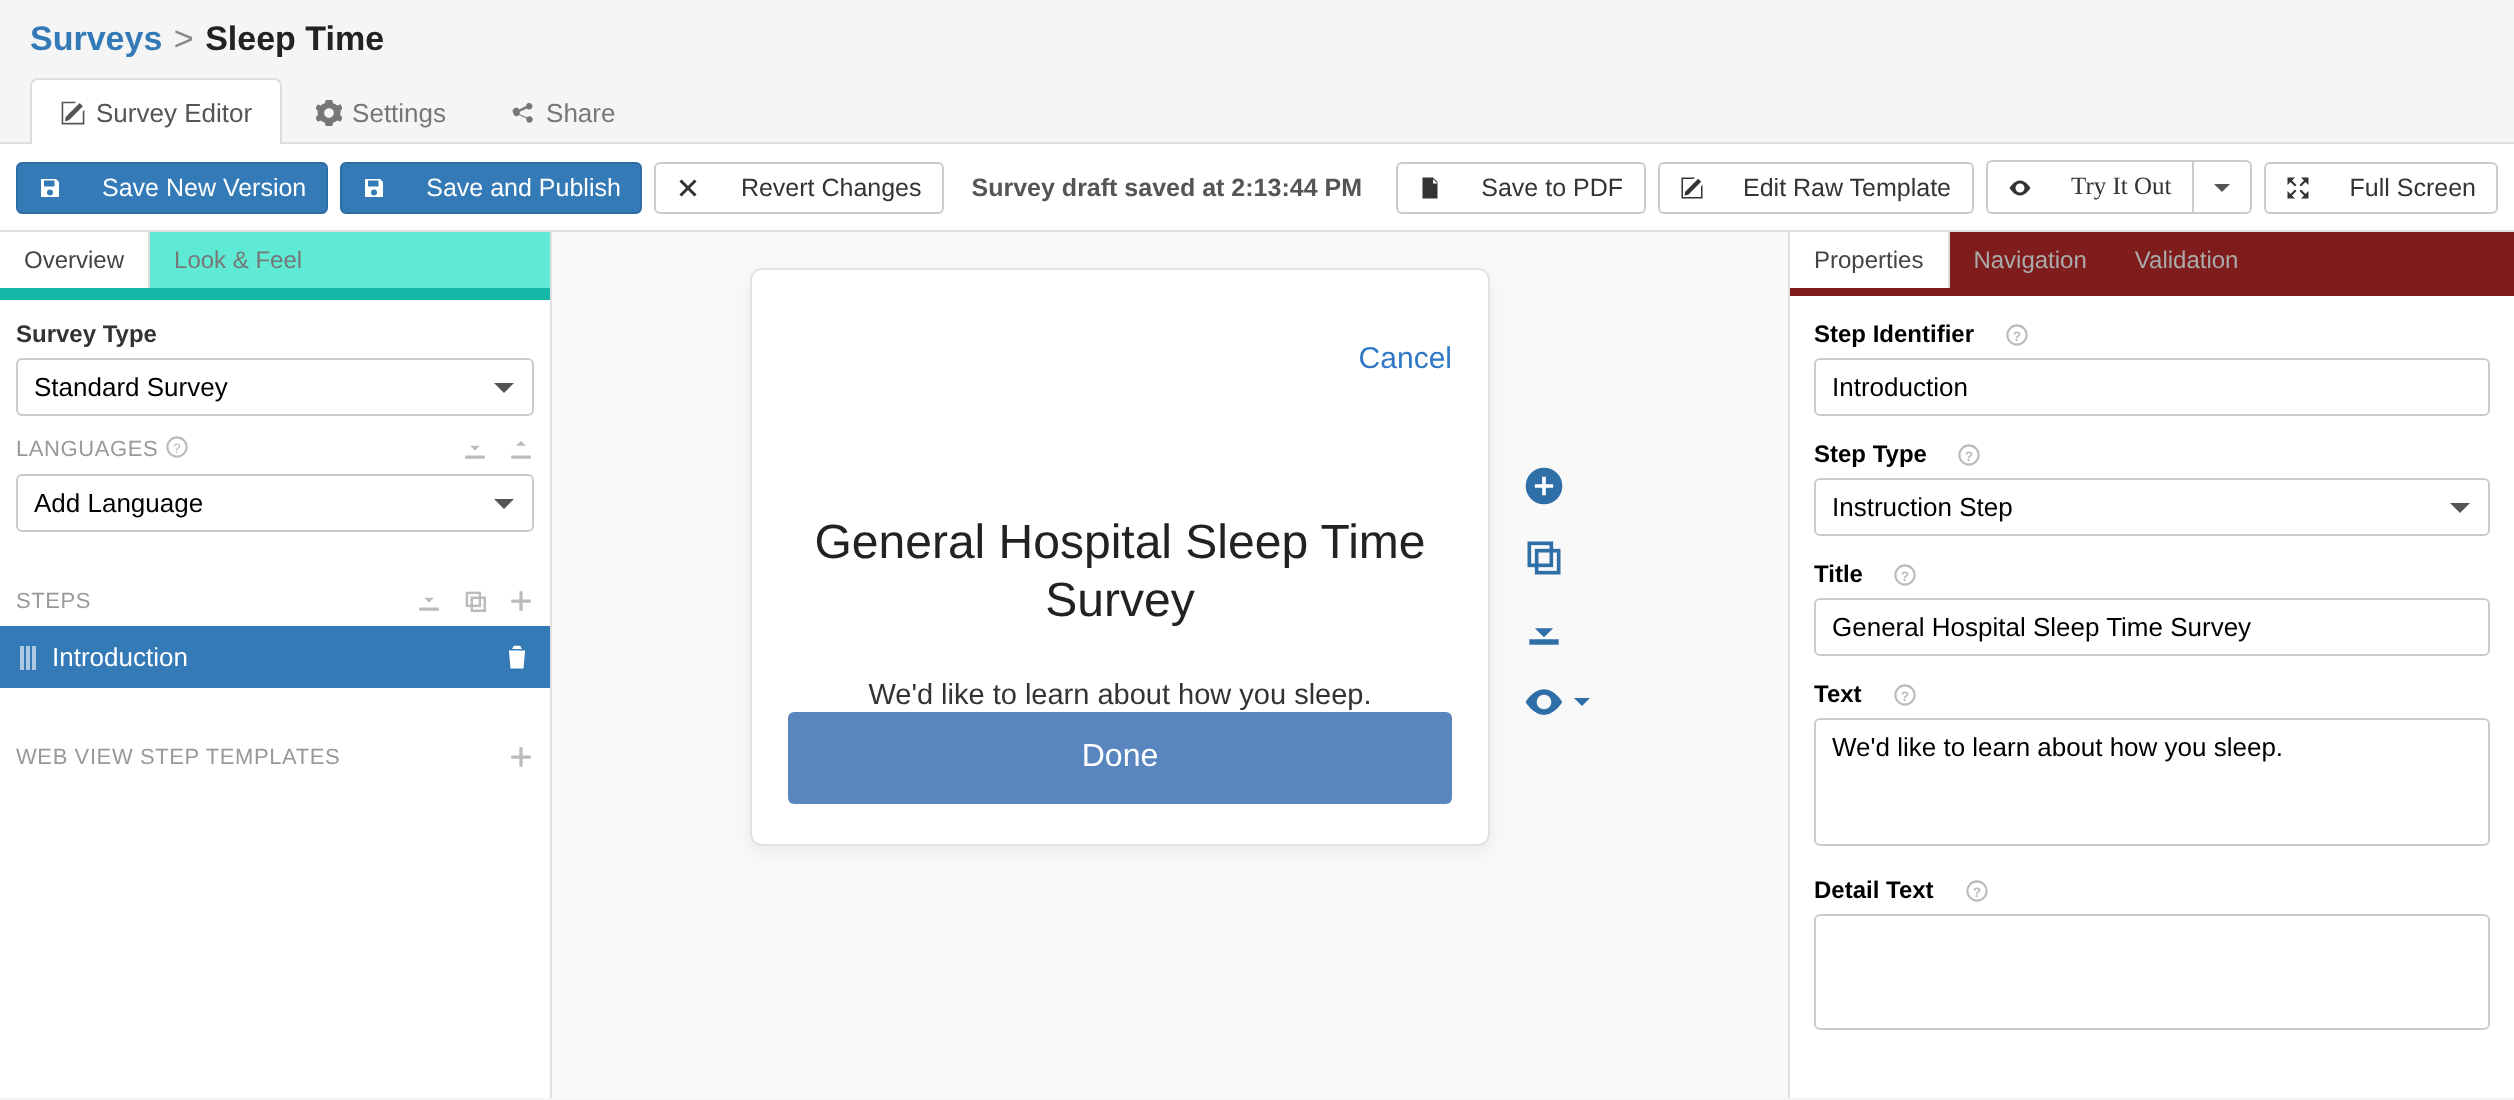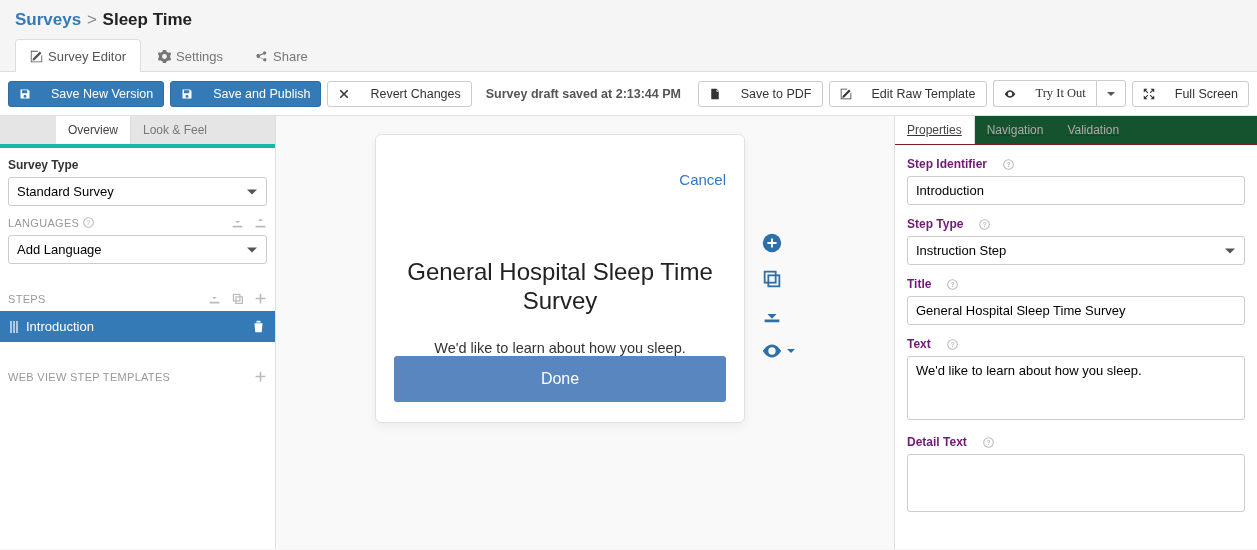--- a/index.html
+++ b/index.html
@@ -111,23 +111,22 @@
     position: relative;
   }
   .col-right {
     width: 362px;
     background: #fff;
   }
 
   
   .left-tabs {
     display: flex;
-    border-bottom: 4px solid #14b8a6;
-    background: #e5e5e5;
-    justify-content: center;
+    border-bottom: 6px solid #14b8a6;
+    background: #5eead4;
   }
   .left-tabs .ltab {
     padding: 7px 12px;
     font-size: 12px;
     color: #777;
     cursor: pointer;
   }
   .left-tabs .ltab.active {
     background: #fff;
     border-right: 1px solid #ddd;
@@ -216,33 +215,32 @@
   .side-actions {
     display:flex; flex-direction:column; gap:14px; margin-top: 98px;
     color:#2f6fa8;
   }
   .side-actions .sa { cursor:pointer; display:flex; align-items:center; gap:4px;}
   .side-actions svg { width:22px; height:22px; fill:#2f6fa8; }
 
   
   .right-tabs {
     display:flex;
-    border-bottom:1px solid #7f1d1d;
-    background:#14532d;
-    text-decoration:underline;
+    border-bottom:4px solid #7f1d1d;
+    background:#7f1d1d;
   }
   .right-tabs .rtab {
     padding:7px 12px;
     font-size:12px;
     color:#aaa;
     cursor:pointer;
   }
   .right-tabs .rtab.active { background:#fff; color:#444; border-right:1px solid #ddd;}
   .right-body { padding: 10px 12px; }
-  .rfield-label { font-size:12px; font-weight:600; color:#701a75; display:flex; align-items:center; gap:16px; margin-bottom:5px; margin-top:12px;}
+  .rfield-label { font-size:12px; font-weight:600; color:#000000; display:flex; align-items:center; gap:16px; margin-bottom:5px; margin-top:12px;}
   .rfield-label:first-child { margin-top: 2px;}
   .rinput {
     width:100%;
     border:1px solid #ccc;
     border-radius:3px;
     padding:6px 8px;
     font-size:13px;
     font-family: inherit;
   }
   .rtextarea {

